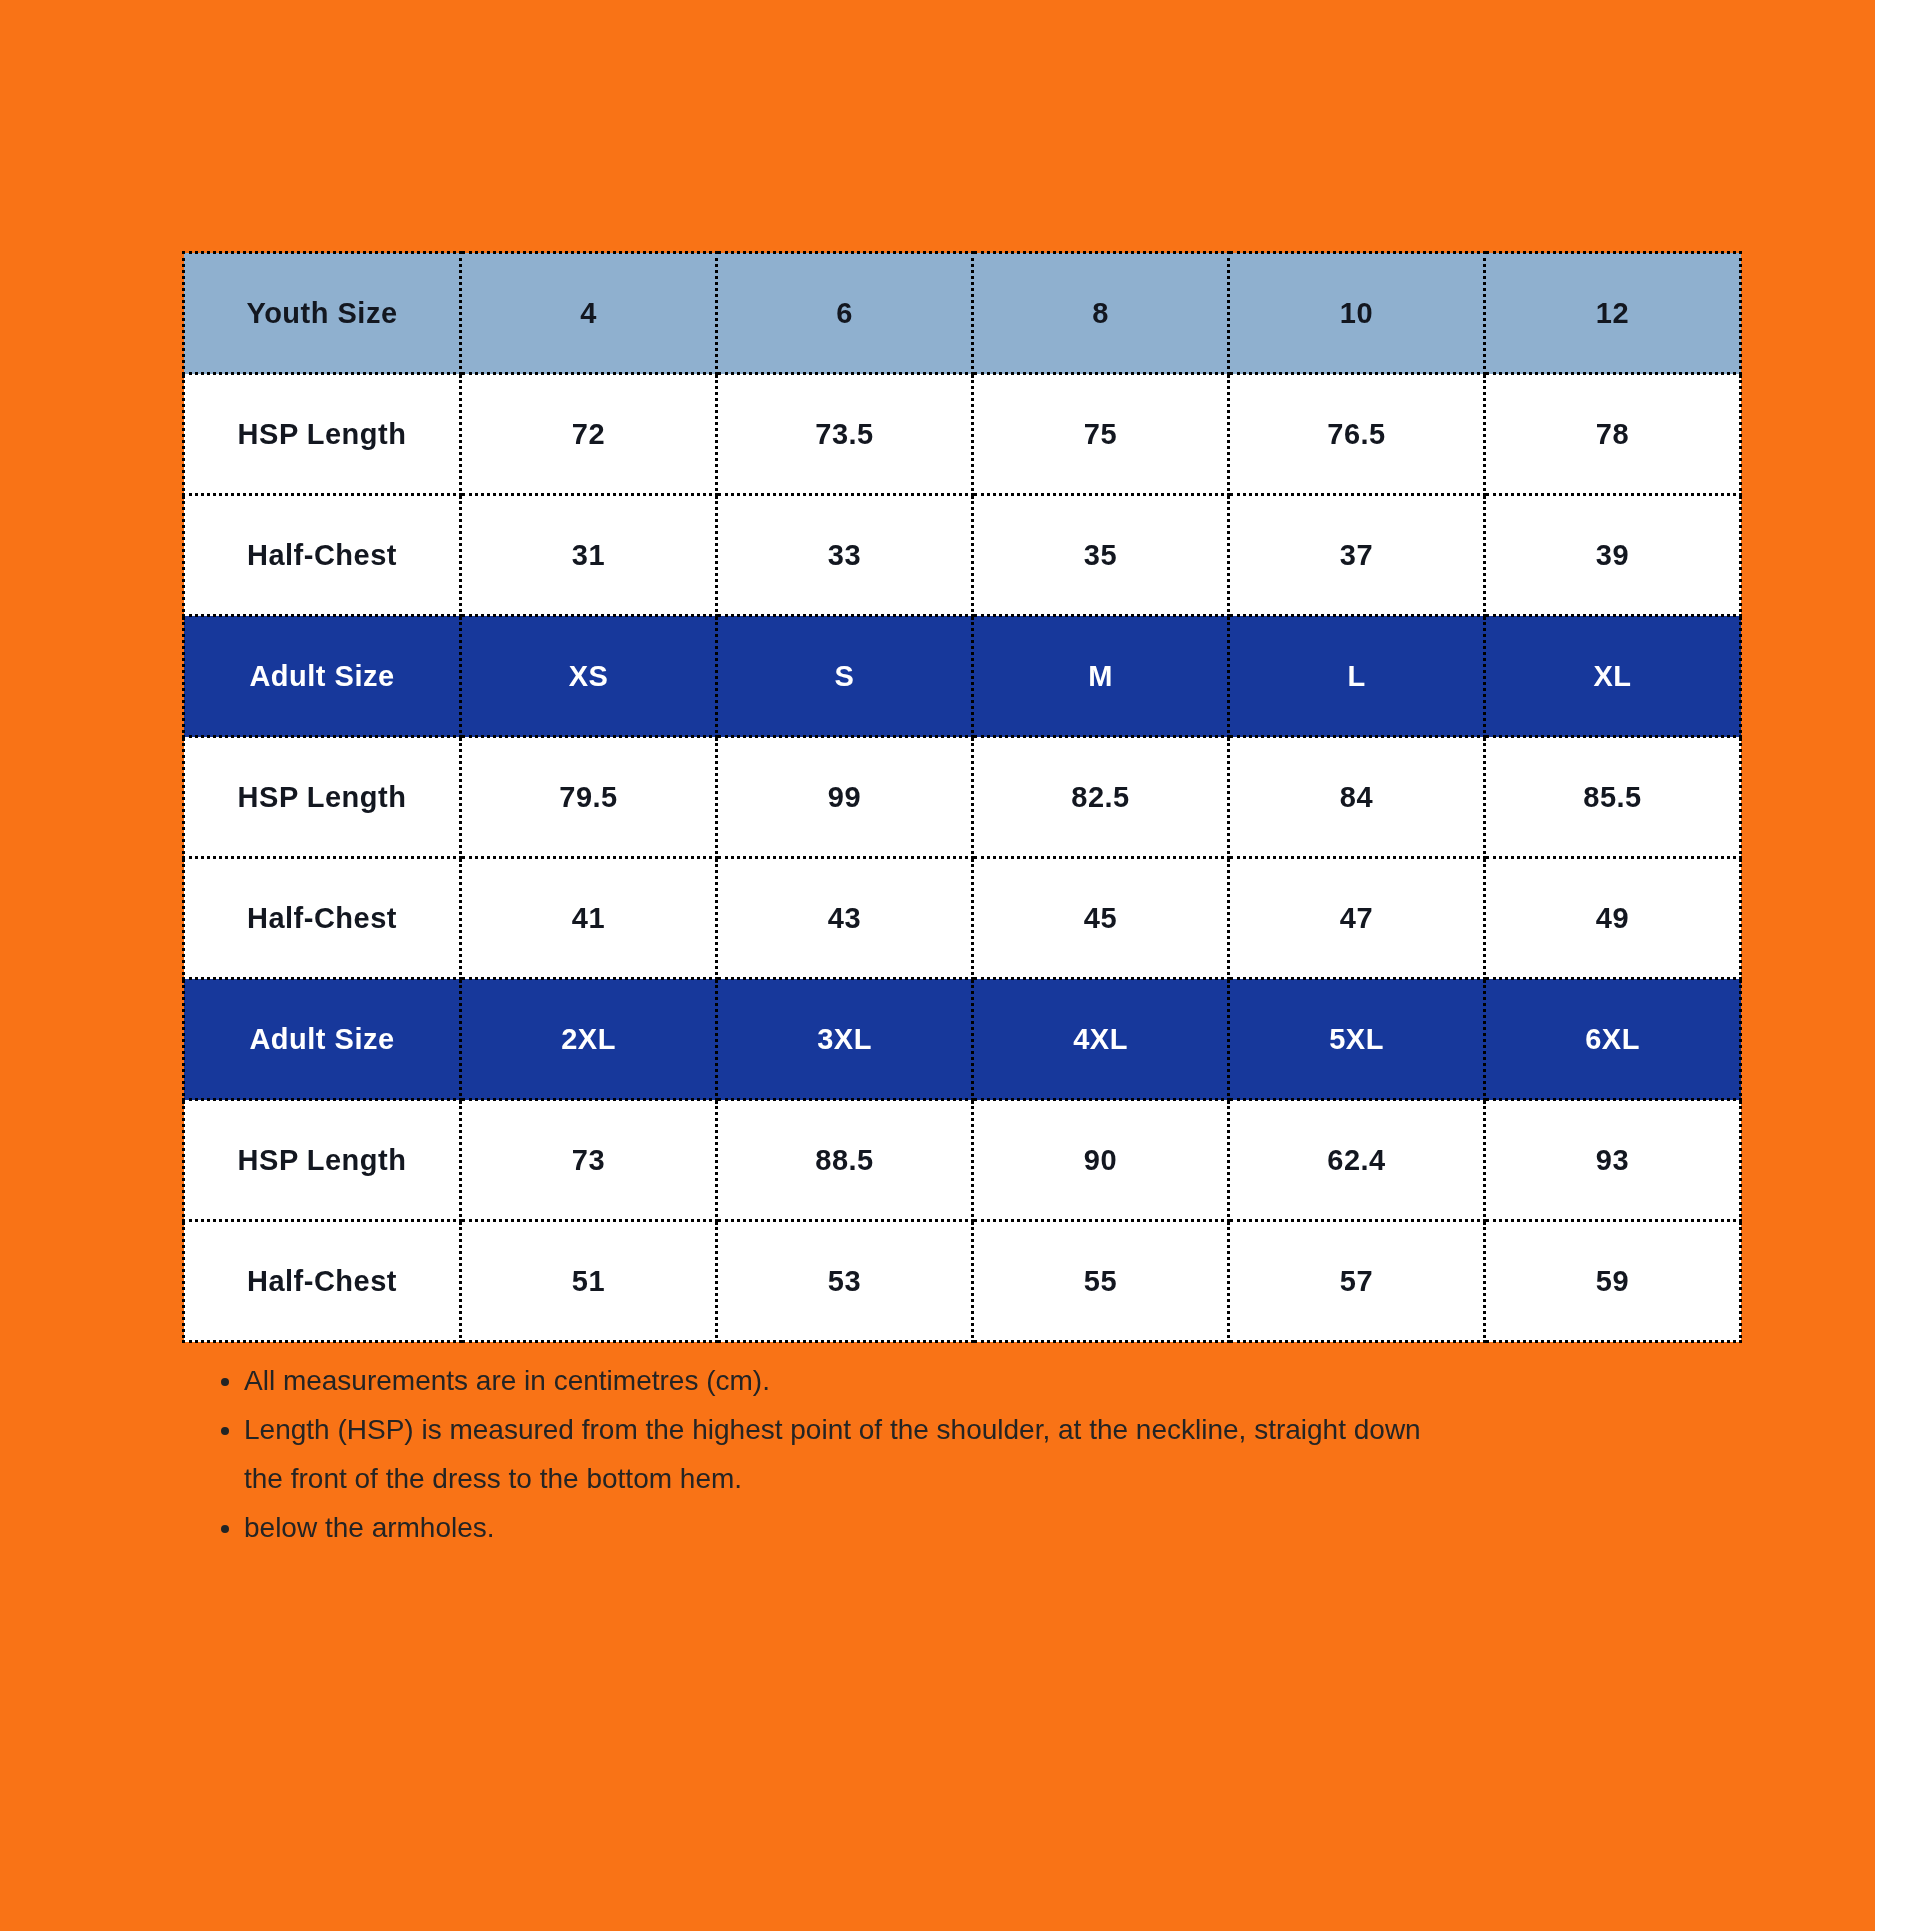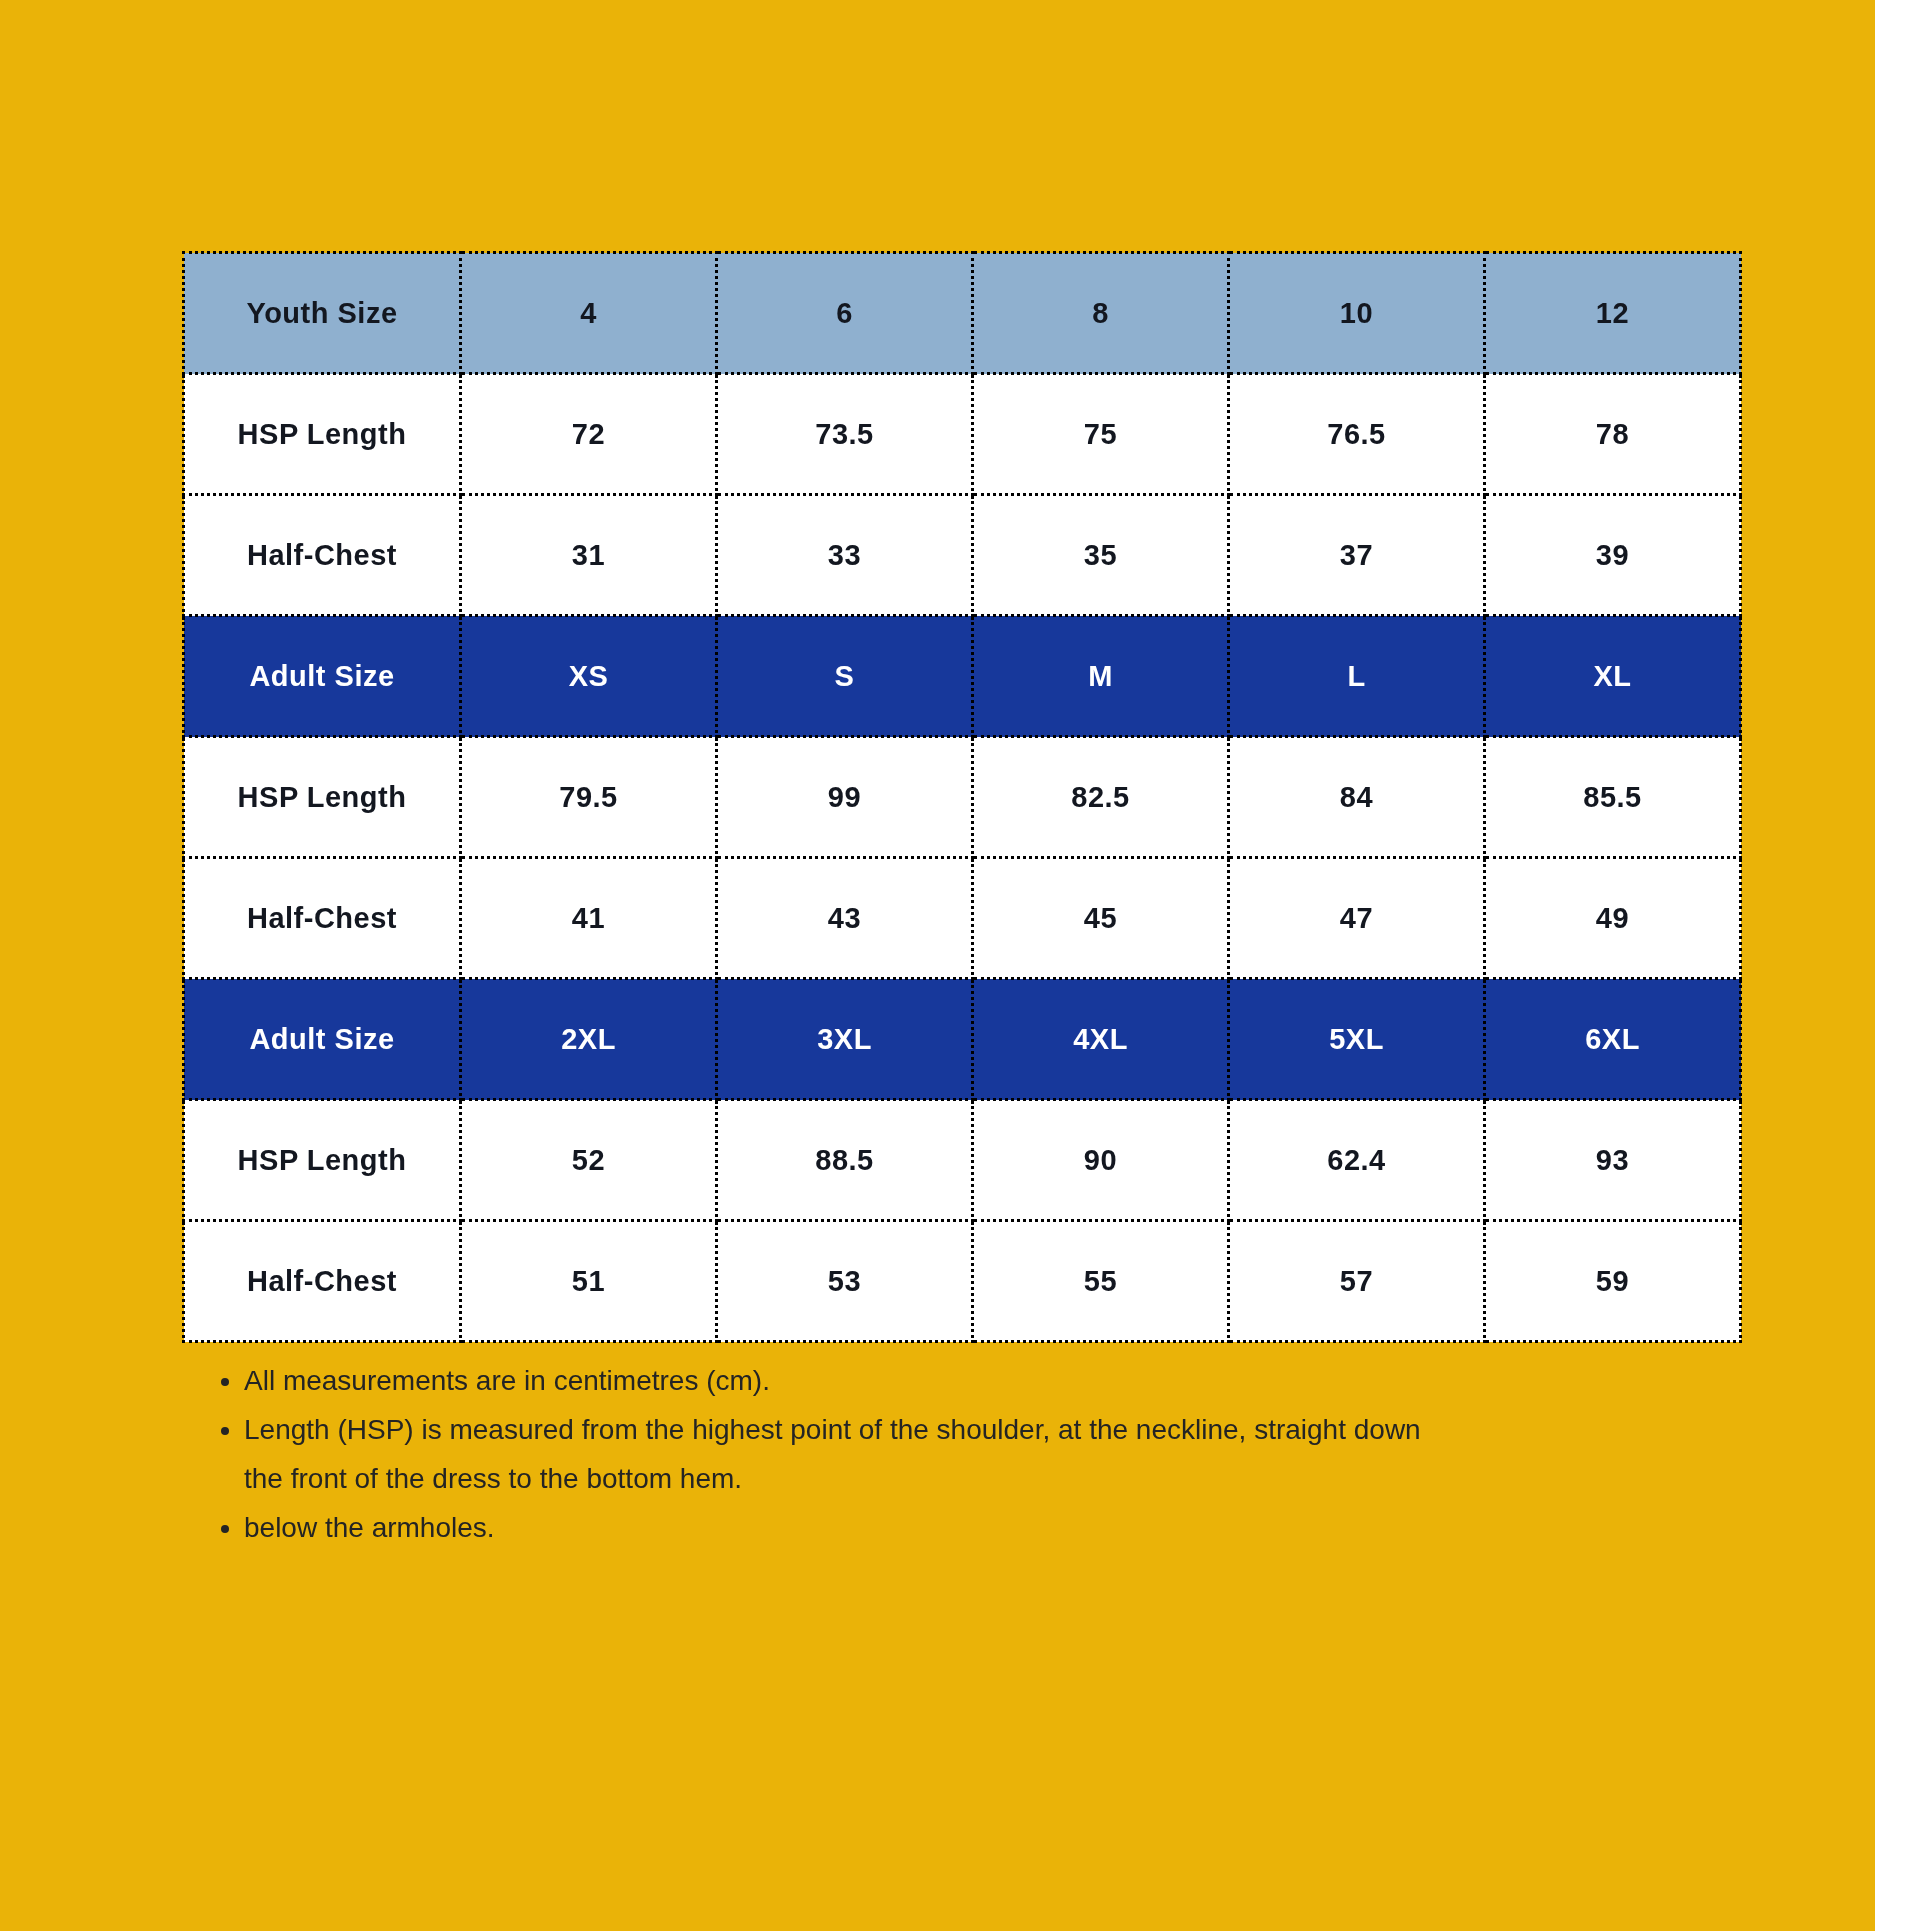--- a/index.html
+++ b/index.html
@@ -6,21 +6,21 @@
   html, body {
     margin: 0;
     padding: 0;
     background: #ffffff;
     font-family: "Liberation Sans", sans-serif;
   }
   .sheet {
     position: relative;
     width: 1875px;
     height: 1931px;
-    background: #eab308;
+    background: #f97316;
     overflow: hidden;
   }
   table.size-table {
     position: absolute;
     left: 182px;
     top: 251px;
     width: 1559px;
     border-collapse: collapse;
     table-layout: fixed;
   }
@@ -135,21 +135,21 @@
       <tr class="dark-header">
         <th>Adult Size</th>
         <td>2XL</td>
         <td>3XL</td>
         <td>4XL</td>
         <td>5XL</td>
         <td>6XL</td>
       </tr>
       <tr>
         <th>HSP Length</th>
-        <td>52</td>
+        <td>73</td>
         <td>88.5</td>
         <td>90</td>
         <td>62.4</td>
         <td>93</td>
       </tr>
       <tr>
         <th>Half-Chest</th>
         <td>51</td>
         <td>53</td>
         <td>55</td>

